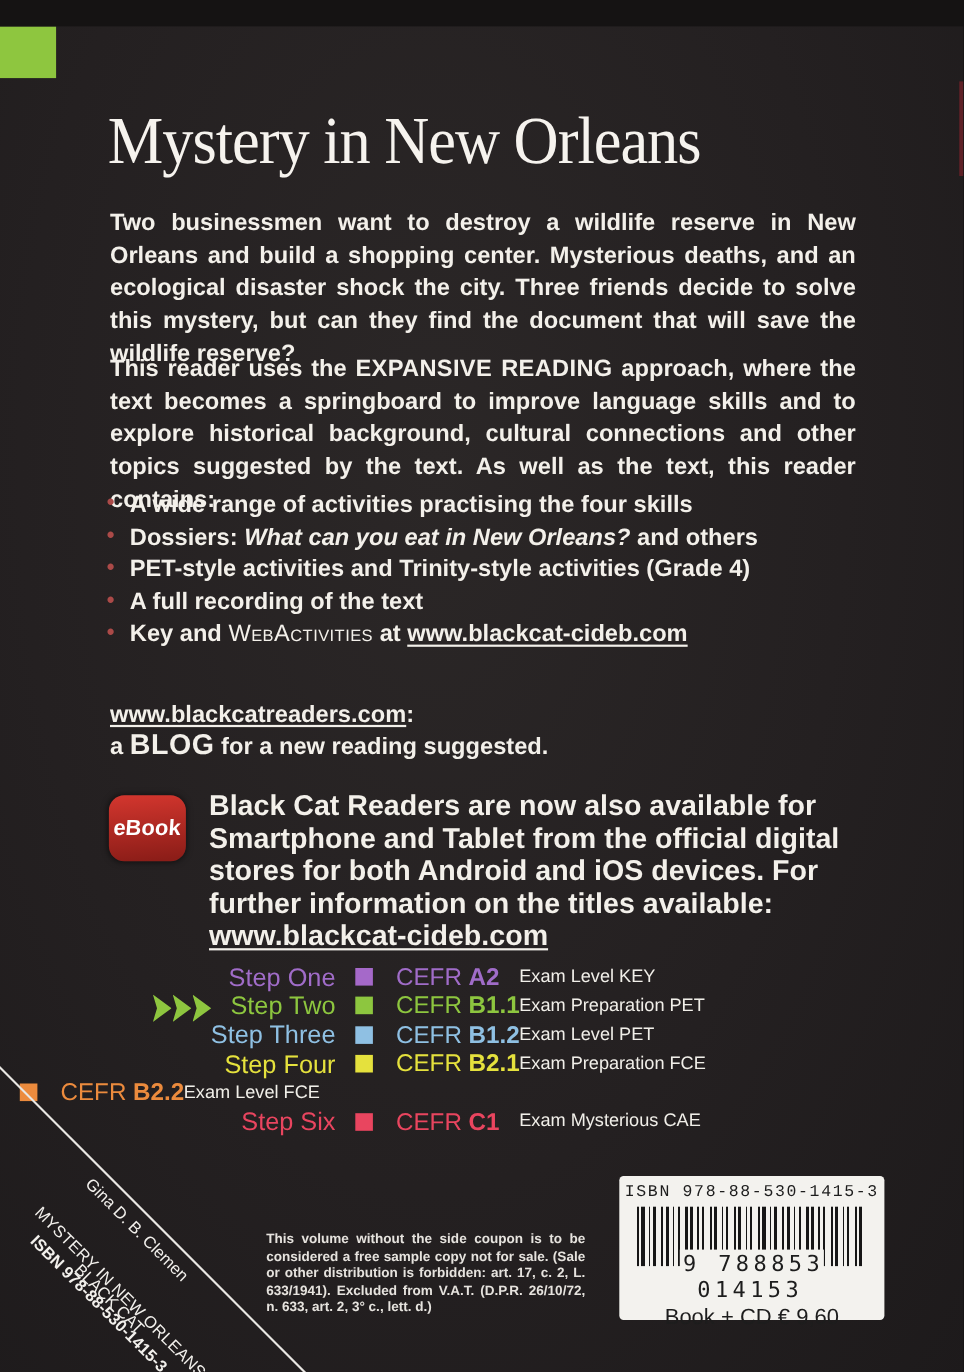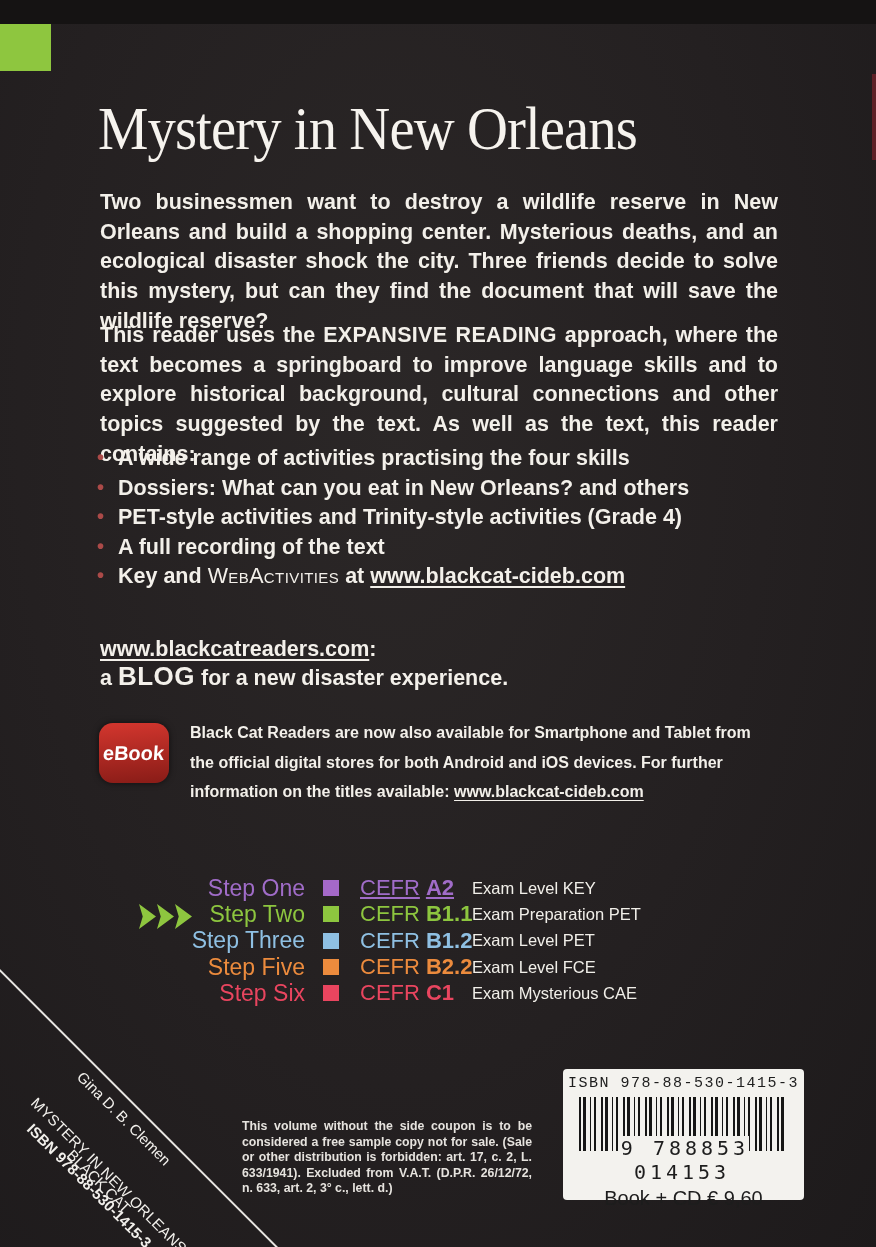--- a/index.html
+++ b/index.html
@@ -16,32 +16,32 @@
   
   .copy{font-weight:700;font-size:21.5px;line-height:29.7px;text-align:justify;color:#f3f0ea;margin:0;}
   .synopsis{left:100px;top:164px;width:678px;}
   .approach{left:100px;top:297px;width:678px;}
   .hl{font-weight:700;letter-spacing:.3px;}
   
   .features{left:97px;top:420px;width:700px;margin:0;padding:0;list-style:none;
     font-weight:700;font-size:21.5px;line-height:29.6px;color:#f3f0ea;}
   .features li{position:relative;padding-left:21px;}
   .dot{position:absolute;left:0;top:-1px;font-size:20px;}
-  .it{}
+  .it{font-style:italic;}
   .sc{font-variant:small-caps;font-weight:400;letter-spacing:.4px;}
   .u{text-decoration:underline;text-underline-offset:3px;}
   
   .blog{left:100px;top:612px;font-weight:700;font-size:21.5px;line-height:27px;color:#f3f0ea;}
   .blog-b{font-weight:900;font-size:26px;letter-spacing:.5px;text-align:right;}
   
   .ebook-icon{left:99px;top:699px;width:70px;height:60px;border-radius:14px;
     background:linear-gradient(175deg,#d0352d 5%,#8c1d18 95%);display:flex;align-items:center;justify-content:center;
     box-shadow:0 0 6px rgba(0,0,0,.6);}
   .ebook-icon span{color:#fff;font-weight:700;font-size:20px;transform:skewX(-4deg);}
-  .ebook-text{left:190px;top:694px;width:586px;margin:0;font-weight:700;font-size:16px;line-height:29.6px;color:#f3f0ea;text-align:left;}
+  .ebook-text{left:190px;top:694px;width:586px;margin:0;font-weight:700;font-size:26px;line-height:29.6px;color:#f3f0ea;text-align:left;}
   
   .arrows{left:139px;top:880px;display:flex;}
   .arr{width:17px;height:25px;margin-right:1px;clip-path:polygon(0 0,100% 50%,0 100%,22% 50%);}
   .levels{left:0;top:851px;width:720px;}
   .lrow{display:flex;align-items:center;height:26.3px;}
   .lname{width:305px;text-align:right;font-size:23px;}
   .lsq{width:16px;height:16px;margin-left:18px;flex:none;}
   .lcefr{margin-left:21px;width:112px;font-size:22px;white-space:nowrap;}
   .lcefr b{font-weight:700;margin-left:6px;}
   .lexam{font-size:16.5px;color:#f1efe9;}
@@ -82,68 +82,73 @@
   <ul class="abs features">
     <li><span class="dot" style="color: rgb(171, 74, 72);">•</span><span>A wide range of activities practising the four skills</span></li>
     <li><span class="dot" style="color: rgb(171, 74, 72);">•</span><span>Dossiers: </span><span class="it">What can you eat in New Orleans?</span><span> and others</span></li>
     <li><span class="dot" style="color: rgb(171, 74, 72);">•</span><span>PET-style activities and Trinity-style activities (Grade 4)</span></li>
     <li><span class="dot" style="color: rgb(171, 74, 72);">•</span><span>A full recording of the text</span></li>
     <li><span class="dot" style="color: rgb(171, 74, 72);">•</span><span>Key and </span><span class="sc">WebActivities</span><span> at </span><span class="u">www.blackcat-cideb.com</span></li>
   </ul>
 
   <div class="abs blog">
     <div><span class="u">www.blackcatreaders.com</span><span>:</span></div>
-    <div><span>a </span><span class="blog-b">BLOG</span><span> for a new disaster experience.</span></div>
+    <div><span>a </span><span class="blog-b">BLOG</span><span> for a new reading suggested.</span></div>
   </div>
 
   <div class="abs ebook-icon">
       <span>eBook</span>
     </div>
   <p class="abs ebook-text"><span>Black Cat Readers are now also available for </span><b>Smartphone</b><span> and </span><b>Tablet</b><span> from the official digital stores for both Android and iOS devices. For further information on the titles available: </span><span class="u">www.blackcat-cideb.com</span></p>
 
   <div class="abs arrows">
     <span class="arr" style="background: rgb(142, 198, 63);"></span>
     <span class="arr" style="background: rgb(142, 198, 63);"></span>
     <span class="arr" style="background: rgb(142, 198, 63);"></span>
   </div>
 
   <div class="abs levels">
     <div class="lrow">
       <span class="lname" style="color: rgb(160, 108, 200);">Step One</span>
       <span class="lsq" style="background: rgb(165, 105, 201);"></span>
-      <span class="lcefr" style="color: rgb(160, 108, 200); text-decoration: underline;"><span>CEFR</span><b>A2</b></span>
+      <span class="lcefr" style="color: rgb(160, 108, 200);"><span>CEFR</span><b>A2</b></span>
       <span class="lexam">Exam Level KEY</span>
     </div>
     <div class="lrow">
       <span class="lname" style="color: rgb(141, 198, 63);">Step Two</span>
       <span class="lsq" style="background: rgb(141, 198, 63);"></span>
       <span class="lcefr" style="color: rgb(141, 198, 63);"><span>CEFR</span><b>B1.1</b></span>
       <span class="lexam">Exam Preparation PET</span>
     </div>
     <div class="lrow">
       <span class="lname" style="color: rgb(143, 192, 227);">Step Three</span>
       <span class="lsq" style="background: rgb(143, 192, 227);"></span>
       <span class="lcefr" style="color: rgb(143, 192, 227); text-align: center;"><span>CEFR</span><b>B1.2</b></span>
       <span class="lexam">Exam Level PET</span>
     </div>
     <div class="lrow">
-      <span class="lname" style="color: rgb(236, 139, 61);">Step Five</span>
+      <span class="lname" style="color: rgb(229, 225, 61);">Step Four</span>
+      <span class="lsq" style="background: rgb(229, 225, 61);"></span>
+      <span class="lcefr" style="color: rgb(229, 225, 61);"><span>CEFR</span><b>B2.1</b></span>
+      <span class="lexam">Exam Preparation FCE</span>
+    </div>
+    <div class="lrow">
       <span class="lsq" style="background: rgb(236, 139, 61);"></span>
       <span class="lcefr" style="color: rgb(236, 139, 61);"><span>CEFR</span><b>B2.2</b></span>
       <span class="lexam">Exam Level FCE</span>
     </div>
     <div class="lrow">
       <span class="lname" style="color: rgb(233, 69, 95);">Step Six</span>
       <span class="lsq" style="background: rgb(233, 69, 95);"></span>
       <span class="lcefr" style="color: rgb(233, 69, 95);"><span>CEFR</span><b>C1</b></span>
       <span class="lexam">Exam Mysterious CAE</span>
     </div>
   </div>
 
-  <p class="abs legal">This volume without the side coupon is to be considered a free sample copy not for sale. (Sale or other distribution is forbidden: art. 17, c. 2, L. 633/1941). Excluded from V.A.T. (D.P.R. 26/12/72, n. 633, art. 2, 3° c., lett. d.)</p>
+  <p class="abs legal">This volume without the side coupon is to be considered a free sample copy not for sale. (Sale or other distribution is forbidden: art. 17, c. 2, L. 633/1941). Excluded from V.A.T. (D.P.R. 26/10/72, n. 633, art. 2, 3° c., lett. d.)</p>
 
   <div class="abs barcode-box">
     <div class="isbn">ISBN 978-88-530-1415-3</div>
     <div class="bars"></div>
     <div class="digits"><span>9 788853 014153</span></div>
     <div class="product">Book + CD € 9,60</div>
   </div>
 
   <div class="abs diag-line"></div>
   <div class="abs diag t-author">Gina D. B. Clemen</div>

